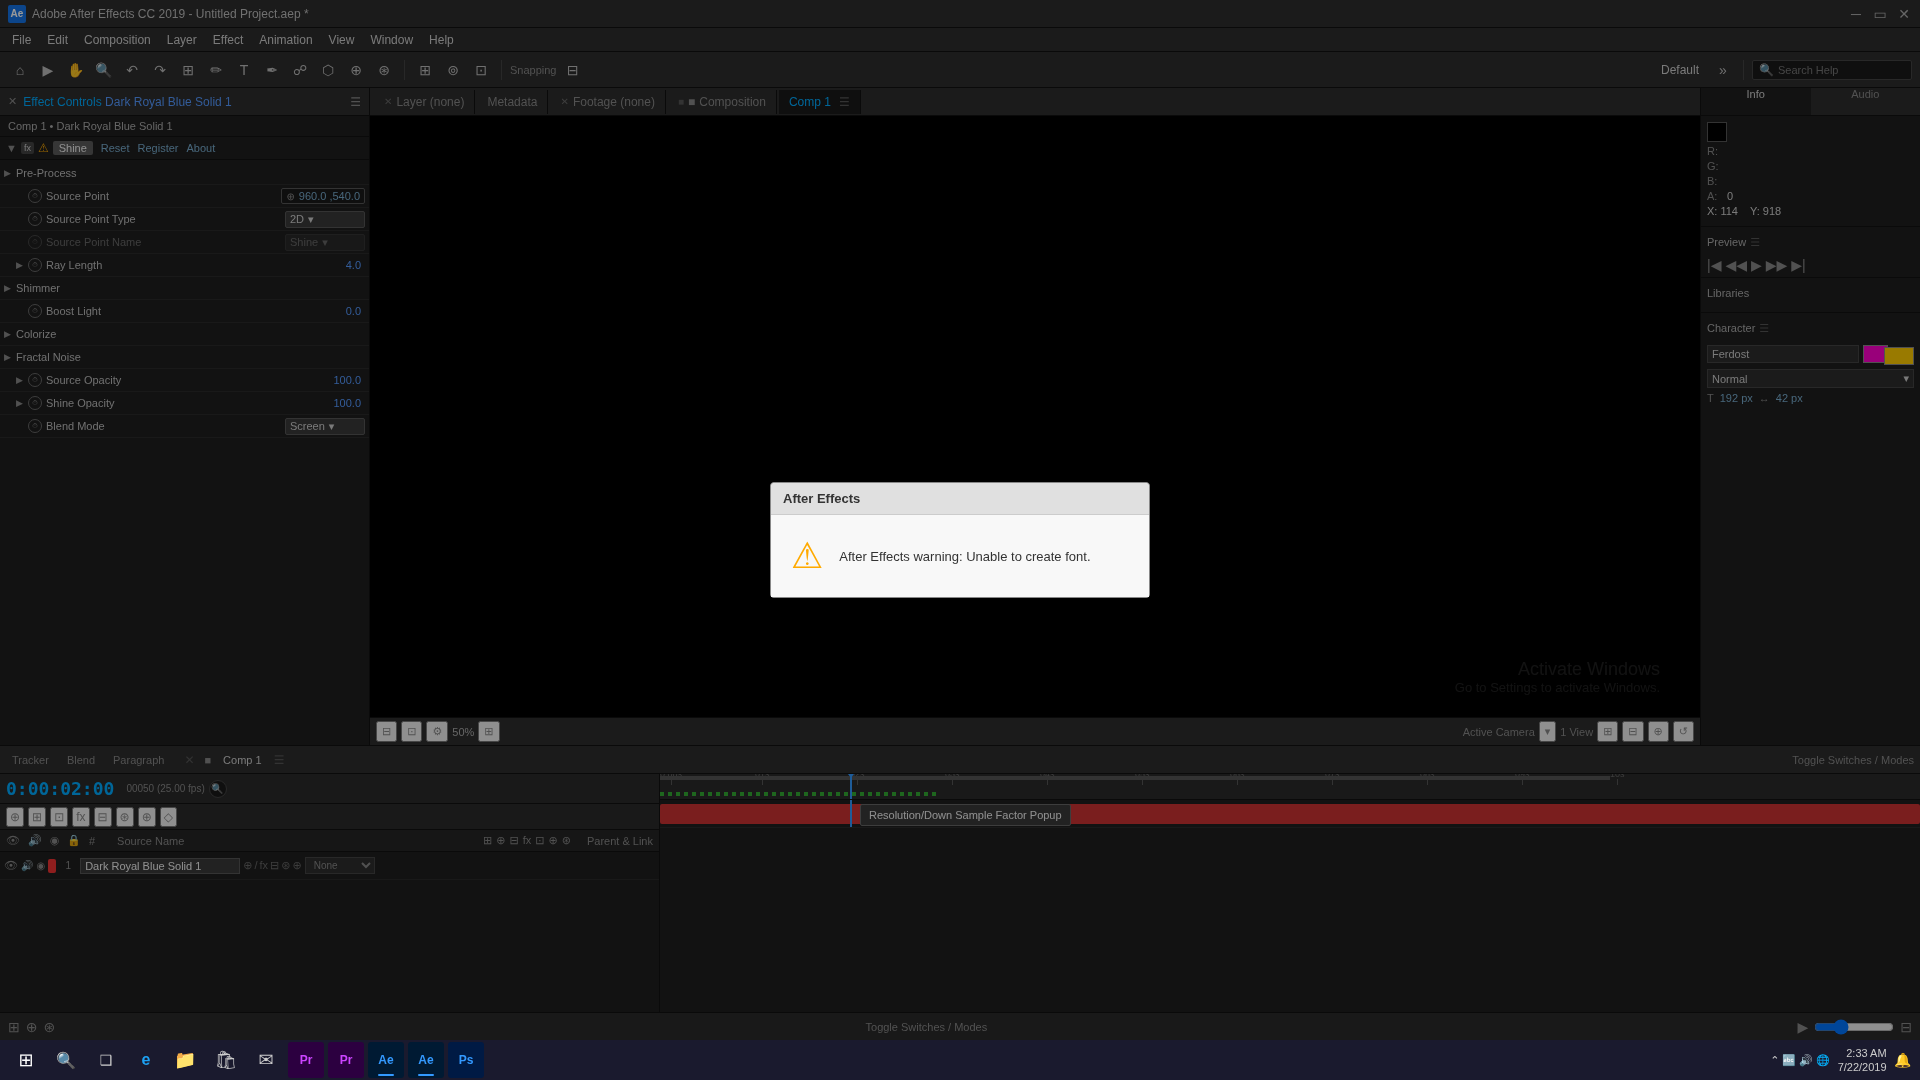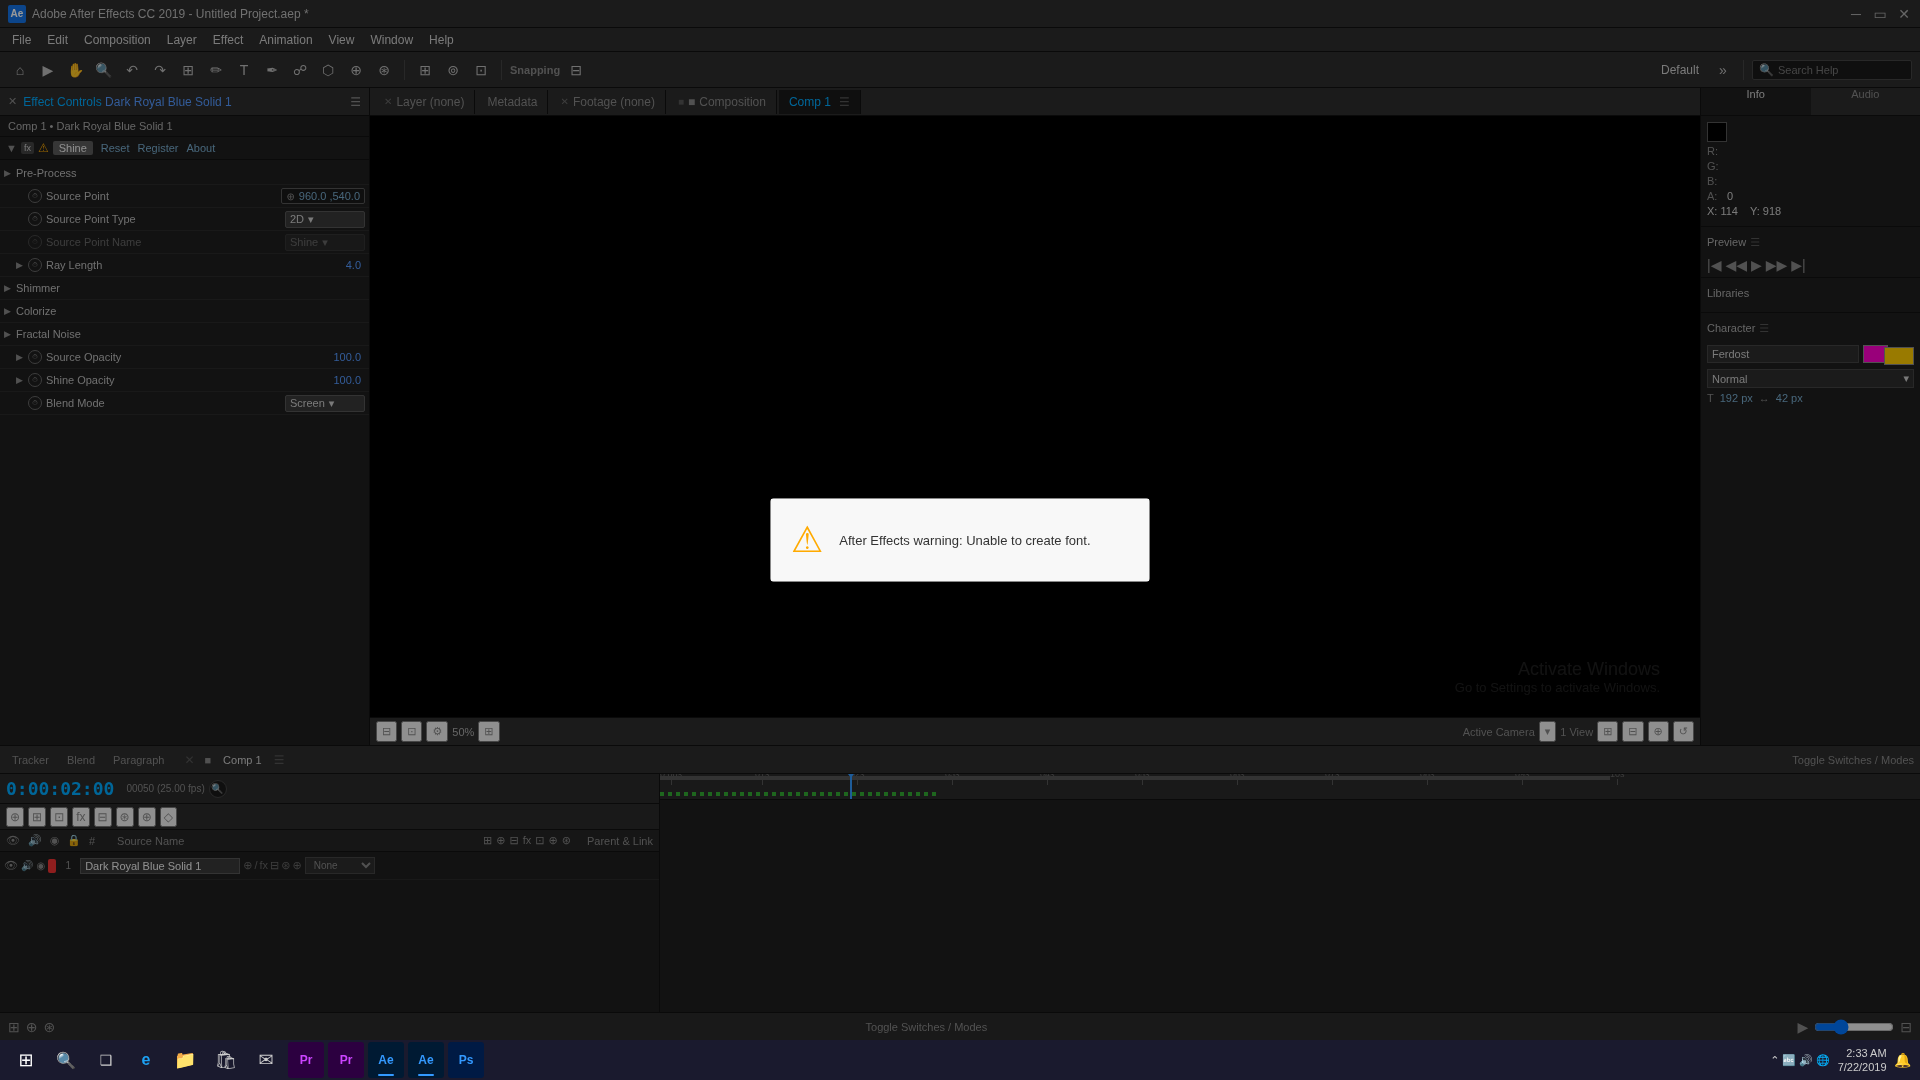--- a/index.html
+++ b/index.html
@@ -882,21 +882,21 @@
   <button class="toolbar-btn">✒</button>
   <button class="toolbar-btn">☍</button>
   <button class="toolbar-btn">⬡</button>
   <button class="toolbar-btn">⊕</button>
   <button class="toolbar-btn">⊛</button>
   <div class="toolbar-sep"></div>
   <button class="toolbar-btn">⊞</button>
   <button class="toolbar-btn">⊚</button>
   <button class="toolbar-btn">⊡</button>
   <div class="toolbar-sep"></div>
-  <span style="color:#888;font-size:11px;font-weight:bold;">Snapping</span>
+  <span style="color:#888;font-size:11px;">Snapping</span>
   <button class="toolbar-btn">⊟</button>
   <span class="workspace-label">Default</span>
   <button class="toolbar-btn">»</button>
   <div class="toolbar-sep"></div>
   <div class="search-box">
     <span style="color:#888;font-size:12px;">🔍</span>
     <input type="text" placeholder="Search Help" style="">
   </div>
 </div>
 
@@ -978,20 +978,28 @@
         </div>
       </div>
 
       <div class="prop-group">
         <div class="prop-row">
           <span class="prop-expand-arrow">▶</span>
           <span class="prop-name">Shimmer</span>
         </div>
       </div>
 
+      <div class="prop-group">
+        <div class="prop-row prop-indent">
+          <span class="prop-expand-arrow"></span>
+          <div class="prop-stopwatch">⏱</div>
+          <span class="prop-name">Boost Light</span>
+          <span class="prop-value blue">0.0</span>
+        </div>
+      </div>
 
       <div class="prop-group">
         <div class="prop-row">
           <span class="prop-expand-arrow">▶</span>
           <span class="prop-name">Colorize</span>
         </div>
       </div>
 
       <div class="prop-group">
         <div class="prop-row">
@@ -1291,38 +1299,48 @@
         </div>
 
         <div class="work-area-bar" style="left:0;width:950px;"></div>
 
         <div class="green-markers" style="left:0;width:280px;top:18px;"></div>
 
         <div class="playhead" style="left:190px;">
           <div class="playhead-marker"></div>
         </div>
       </div>
+      <div id="timeline-tracks">
+
+        <div class="track-bg">
+          <div class="track-bar"></div>
+          <div class="playhead" style="left:190px;"></div>
+        </div>
+
+        <div class="tooltip-box" style="top:4px;left:200px;">Resolution/Down Sample Factor Popup</div>
+      </div>
     </div>
   </div>
 
   <div style="height:28px;background:#2a2a2a;display:flex;align-items:center;padding:0 8px;gap:6px;border-top:1px solid #111;">
     <button style="background:none;border:none;color:#888;font-size:14px;cursor:pointer;">⊞</button>
     <button style="background:none;border:none;color:#888;font-size:14px;cursor:pointer;">⊕</button>
     <button style="background:none;border:none;color:#888;font-size:14px;cursor:pointer;">⊛</button>
     <span style="flex:1;"></span>
     <span style="color:#888;font-size:11px;">Toggle Switches / Modes</span>
     <span style="flex:1;"></span>
     <button style="background:none;border:none;color:#888;font-size:14px;cursor:pointer;">▶</button>
     <input type="range" style="width: 80px;" min="0" max="100" value="30">
     <button style="background:none;border:none;color:#888;font-size:14px;cursor:pointer;">⊟</button>
   </div>
 </div>
 
 <div id="dialog-overlay">
   <div id="dialog-box">
+    <div id="dialog-title-bar">After Effects</div>
     <div id="dialog-content">
       <span class="dialog-warning-icon">⚠</span>
       <span class="dialog-message">After Effects warning: Unable to create font.</span>
     </div>
   </div>
 </div>
 
 <div id="taskbar">
   <button class="taskbar-start">⊞</button>
   <button class="taskbar-search">🔍</button>

